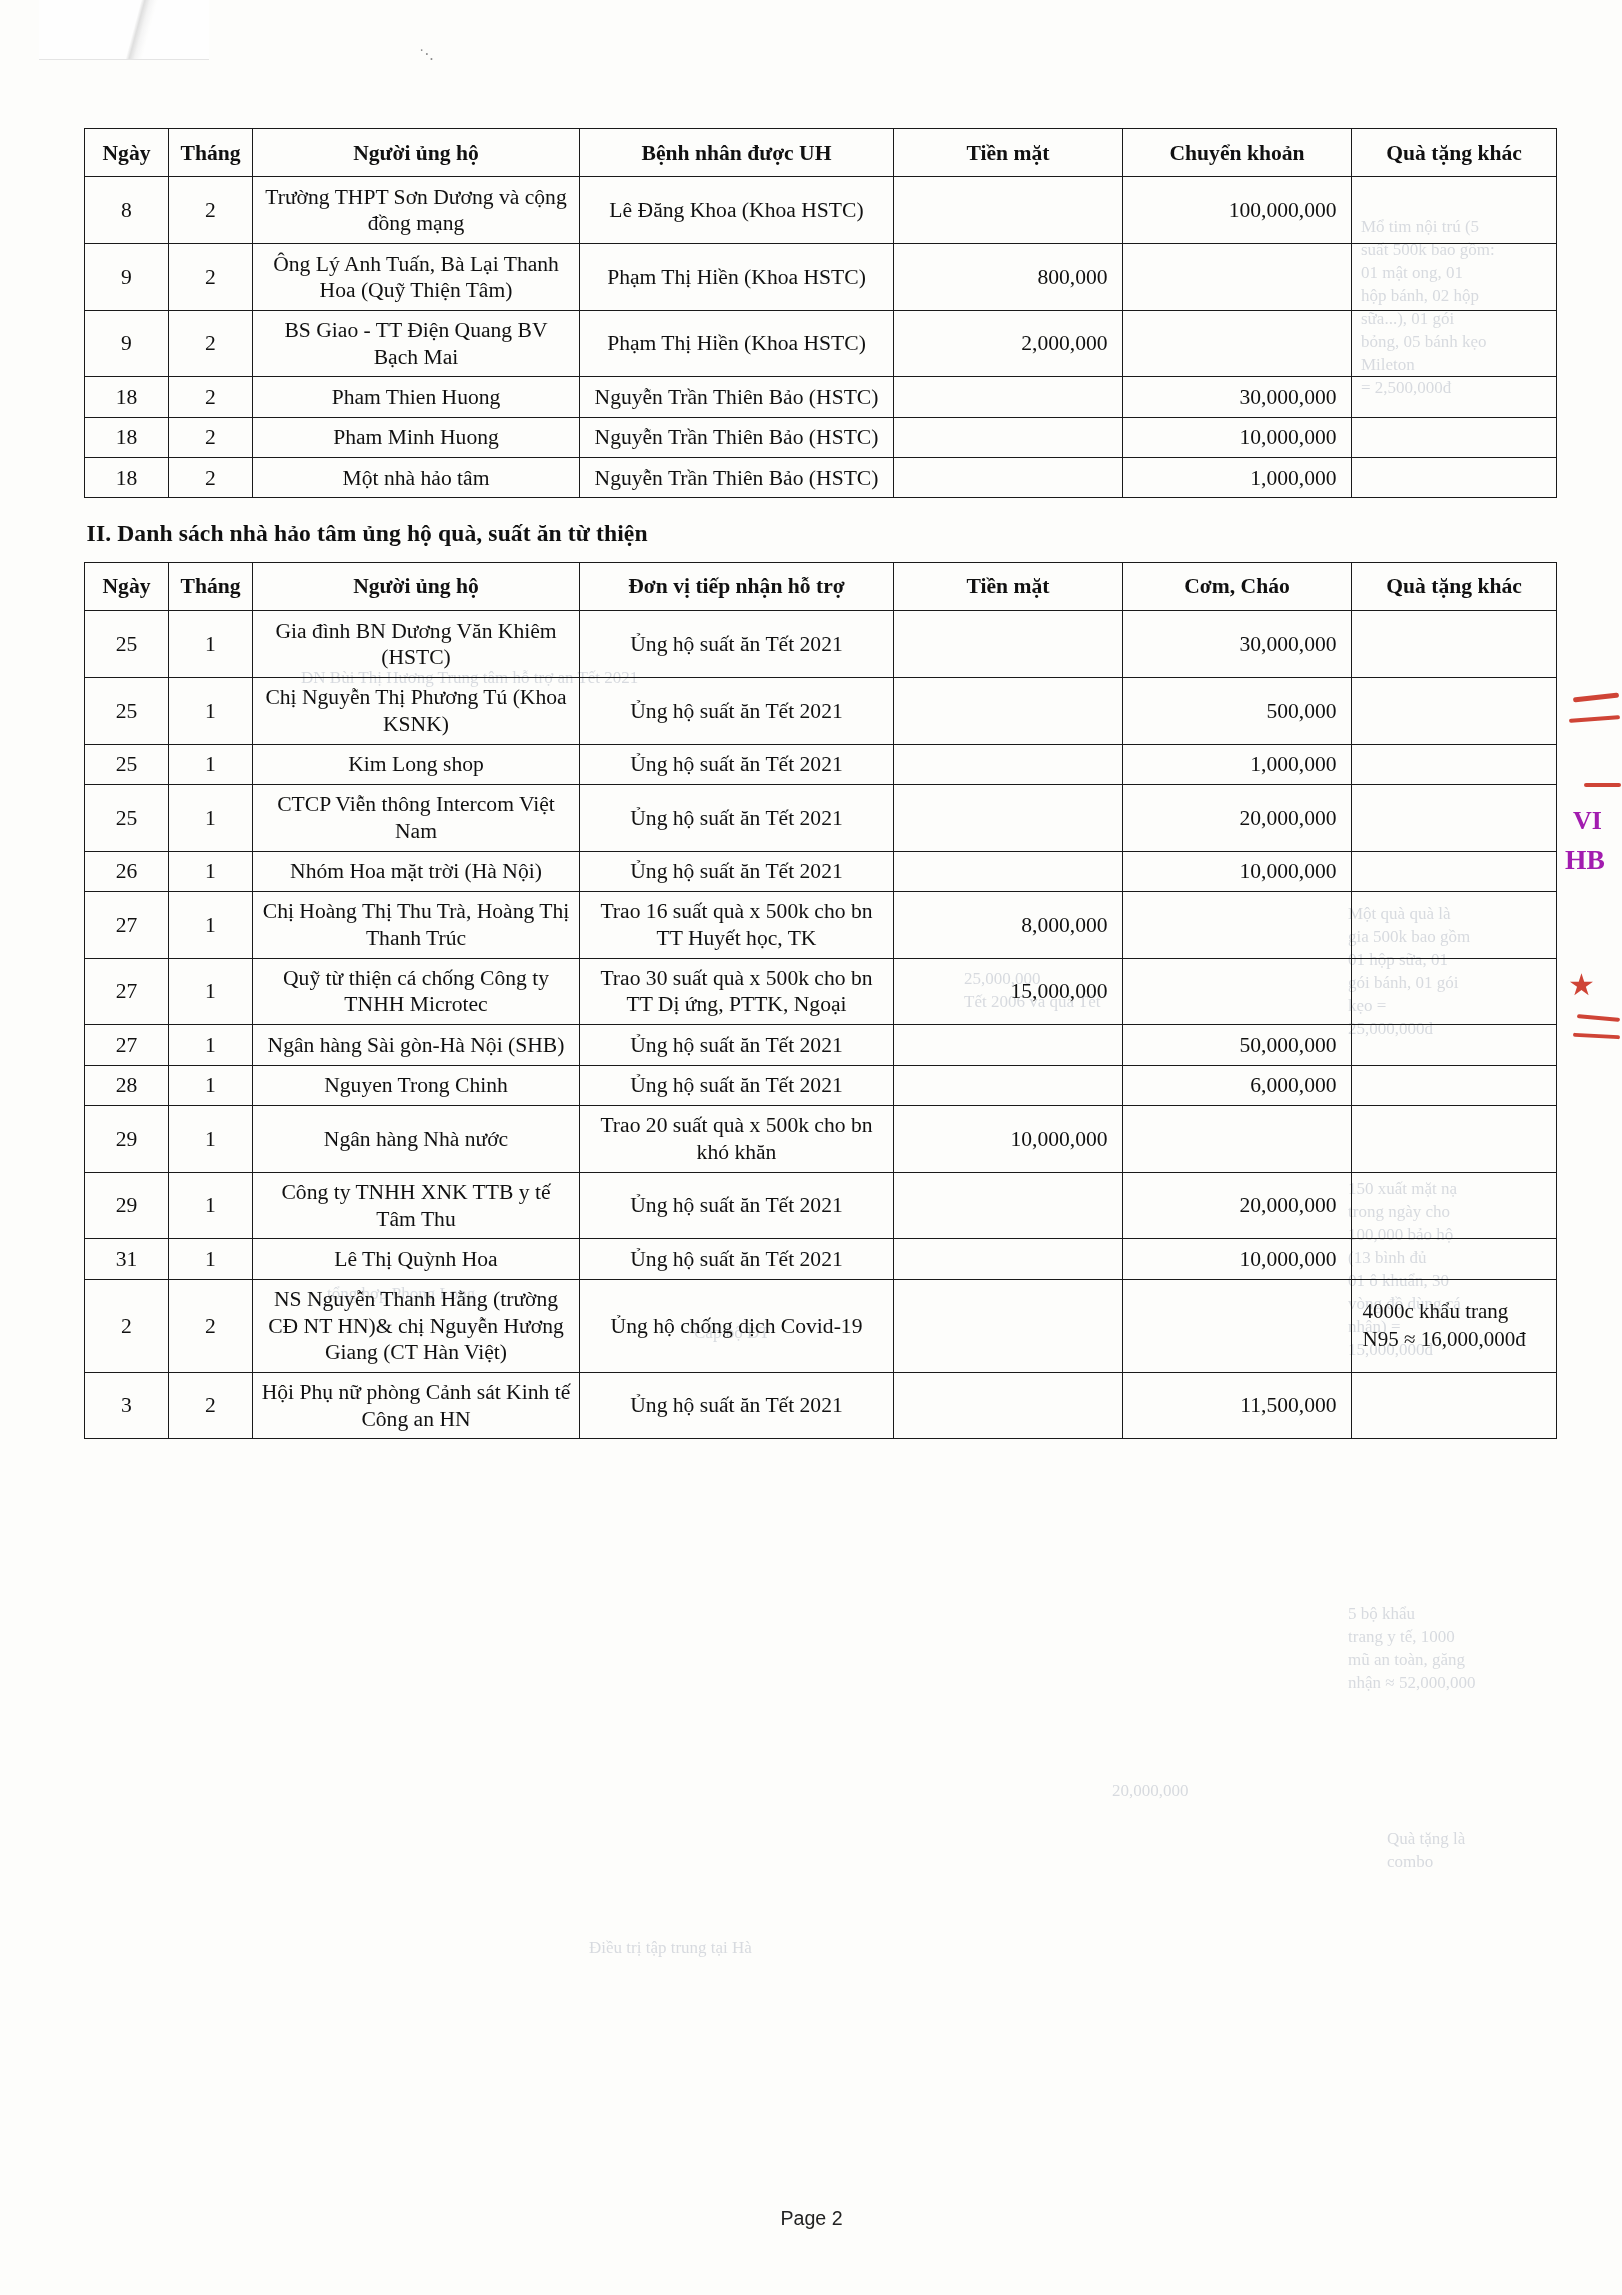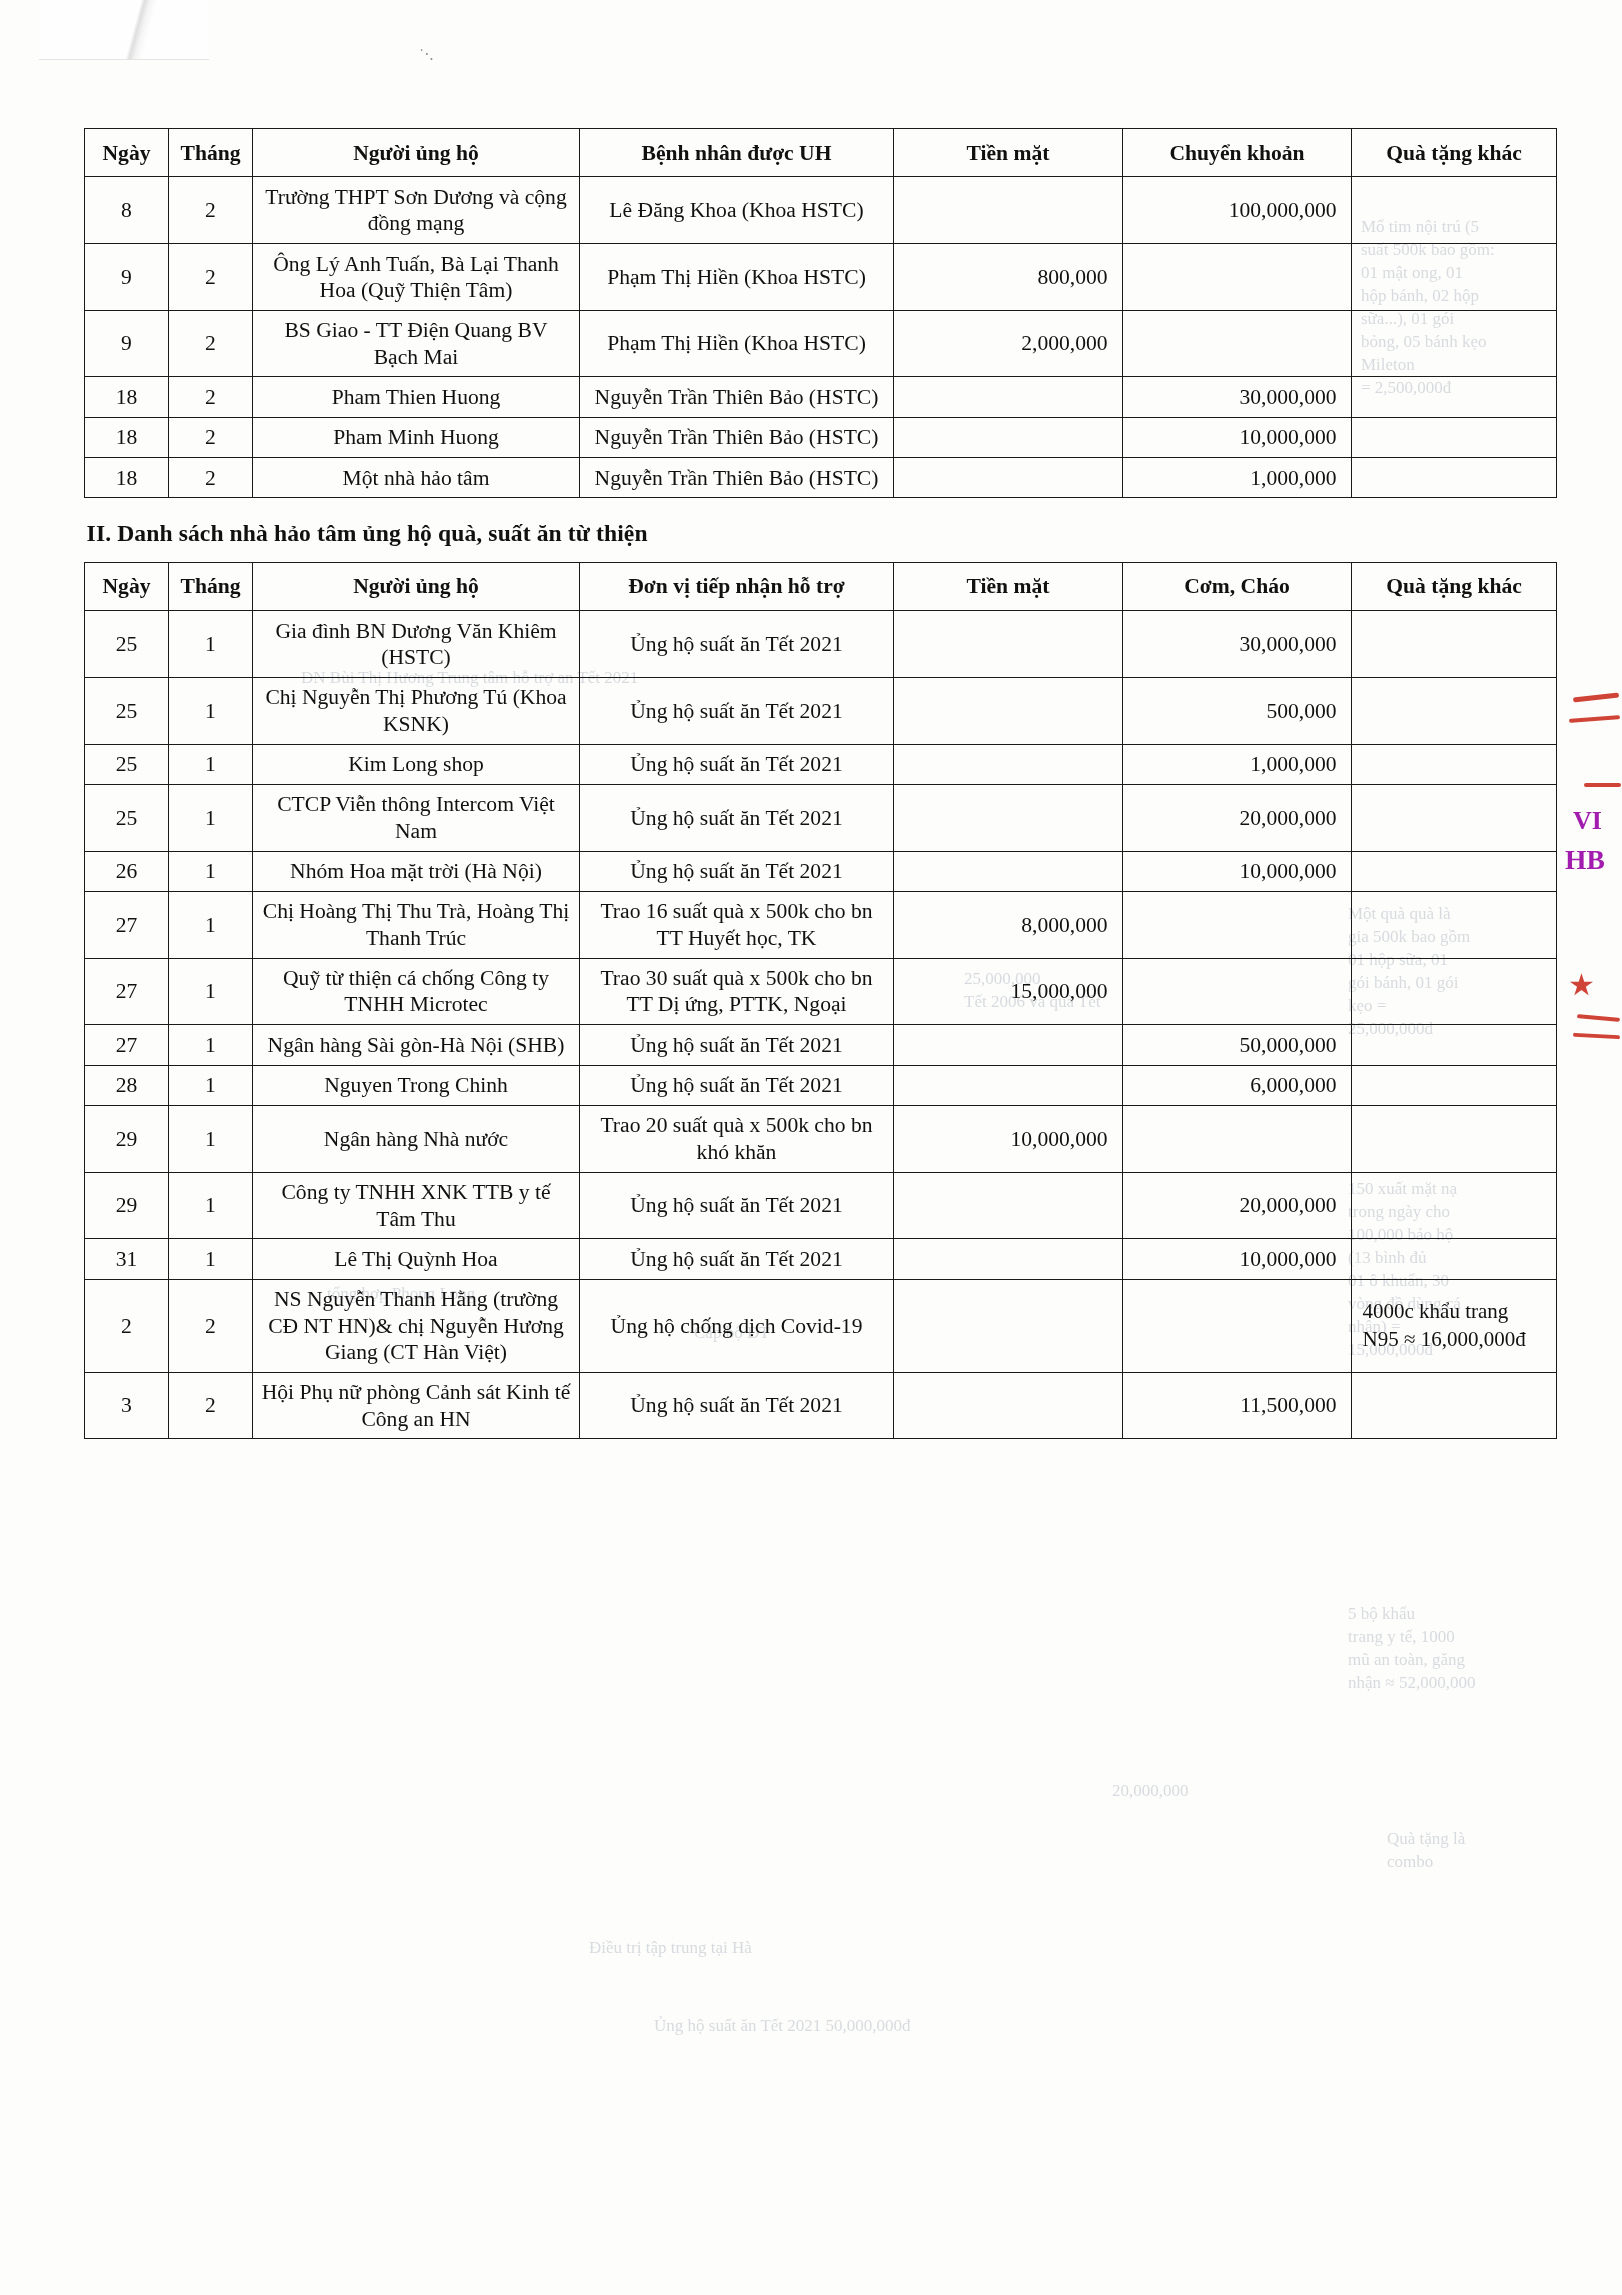--- a/index.html
+++ b/index.html
@@ -177,21 +177,20 @@
 nhận ≈ 52,000,000</div>
 
   <div class="ghost" style="left:694px; top:1281px; width:327px;margin-top:41px;">Cấp bộ ĐT</div>
 
   <div class="ghost" style="left:327px; top:1283px; width:340px;">tổng hợp Phong Long</div>
 
   <div class="ghost" style="left:1112px; top:1780px; width:209px;">20,000,000</div>
 
   <div class="ghost" style="left:589px; top:1937px; width:589px;">Điều trị tập trung tại Hà</div>
 
-  <div class="ghost" style="left:654px; top:2015px; width:589px;">Ủng hộ suất ăn Tết 2021                        50,000,000đ</div>
 
   <div class="ghost" style="left:1387px; top:1828px; width:196px;">Quà tặng là
 combo</div>
 
   <div class="stamp-line" style="left:1573px; top:695px; width:46px; height:4.6px; transform: rotate(-6deg);"></div>
   <div class="stamp-line" style="left:1569px; top:717px; width:51px; height:3.9px; transform: rotate(-4deg);"></div>
   <div class="stamp-line" style="left:1584px; top:783px; width:37px; height:3.9px;"></div>
   <div class="stamp" style="left:1573px; top:806px; font-size:26px; font-weight:bold; font-family:'Liberation Serif',serif;">VI</div>
   <div class="stamp" style="left:1565px; top:844px; font-size:27.5px; font-weight:bold; font-family:'Liberation Serif',serif;">HB</div>
   <div class="stamp-star" style="left:1568px; top:970px;">★</div>
@@ -427,14 +426,15 @@
           <td>Ủng hộ suất ăn Tết 2021</td>
           <td class="num"></td>
           <td class="num">11,500,000</td>
           <td class="gift-cell"></td>
         </tr>
       </tbody>
     </table>
 
   </div>
 
+  <div class="footer">Page 2</div>
 </div>
 
 
 </body></html>

